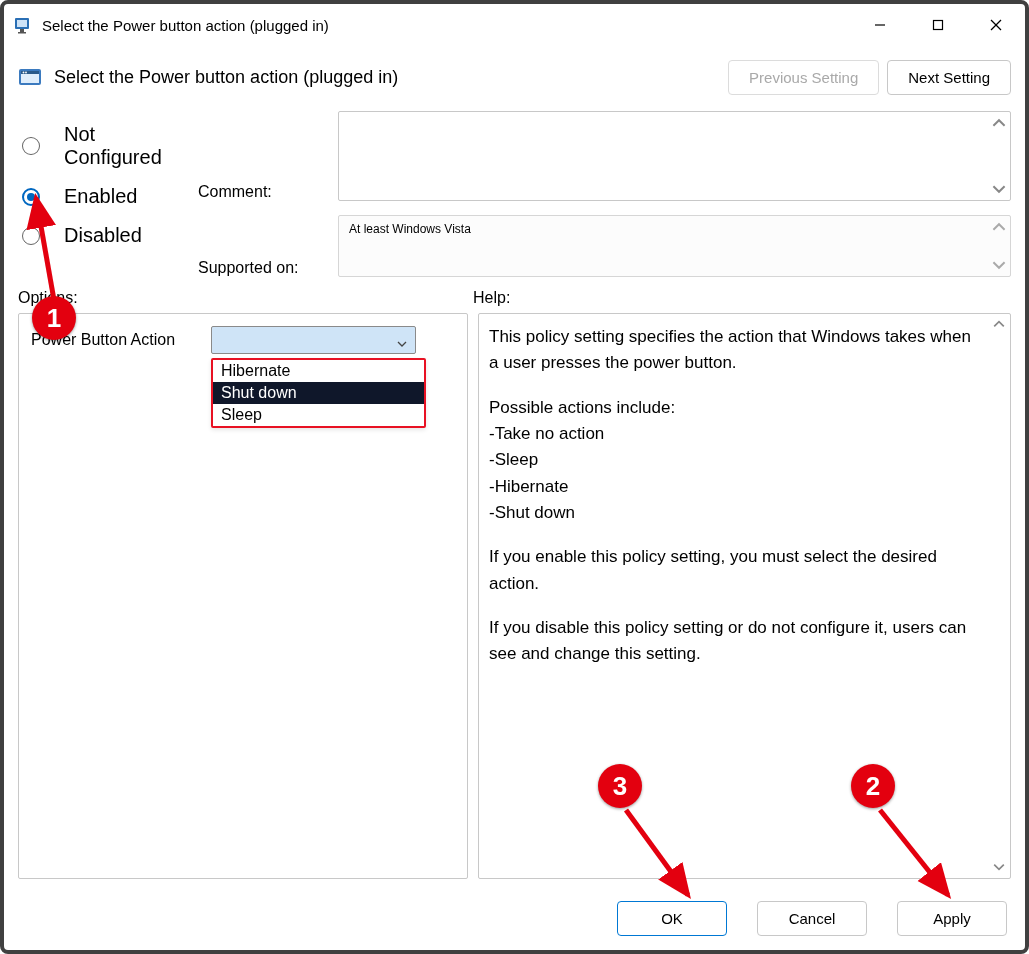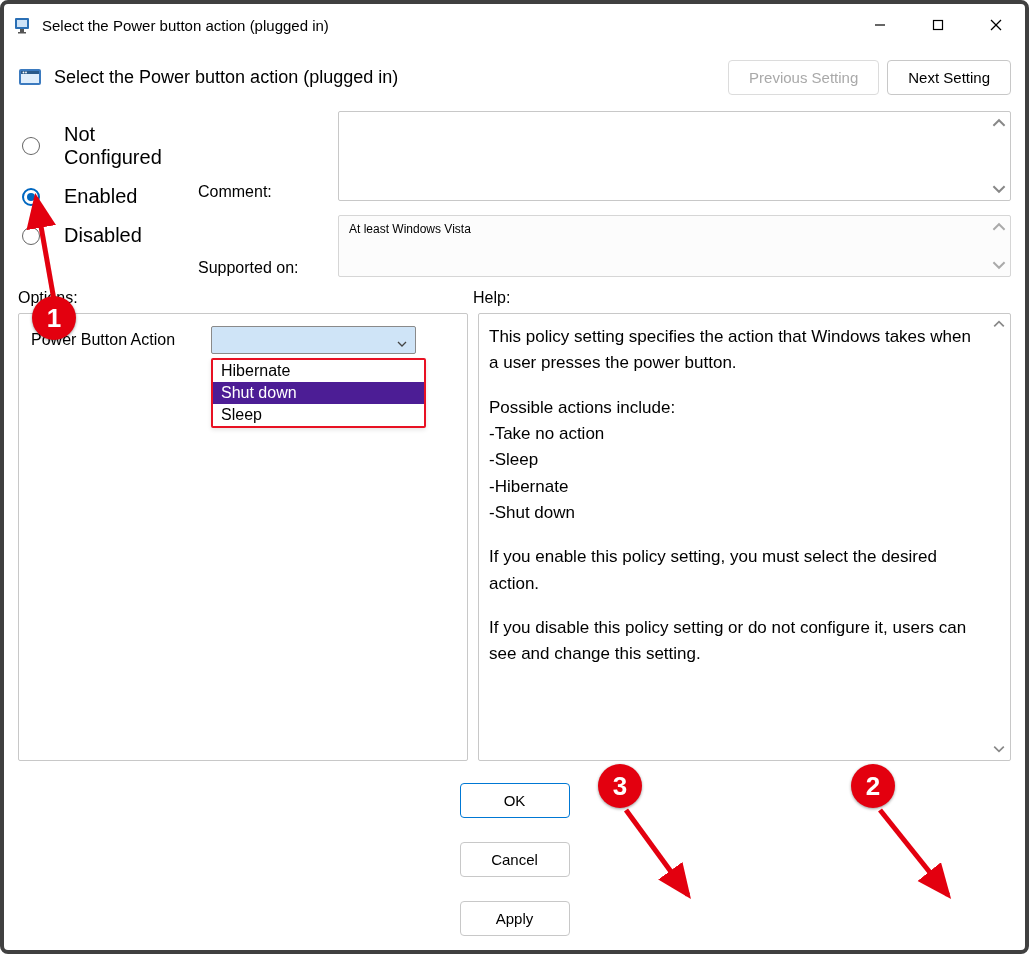--- a/index.html
+++ b/index.html
@@ -62,27 +62,27 @@
     width: 205px; height: 28px; border: 1px solid #8a8a8a; background: #cfe4f7;
     border-radius: 2px; position: relative; cursor: pointer;
   }
   .combo .chev { position: absolute; right: 8px; top: 8px; }
   .dropdown {
     position: absolute; left: 192px; top: 44px; width: 215px;
     border: 2px solid #e81123; background: #fff; border-radius: 2px;
     box-shadow: 0 2px 4px rgba(0,0,0,.1);
   }
   .dropdown .item { padding: 2px 8px; font-size: 16px; cursor: pointer; }
-  .dropdown .item.selected { background: #4c1d95; color: #fff; }
+  .dropdown .item.selected { background: #0f172a; color: #fff; }
 
   .help-pane { flex: 1; position: relative; }
   .help-inner { position: absolute; inset: 0 22px 0 0; padding: 10px 6px 10px 10px; font-size: 17px; line-height: 1.55; overflow: hidden; }
   .help-inner p { margin: 0 0 18px 0; }
   .help-scroll { position: absolute; top: 2px; right: 2px; bottom: 2px; width: 18px; display:flex; flex-direction:column; align-items:center; justify-content:space-between;}
-  .footer { display: flex; justify-content: flex-end; gap: 24px; padding: 14px 18px; align-items: center; flex-direction: column; }
+  .footer { display: flex; justify-content: flex-end; gap: 30px; padding: 14px 18px; align-items: center; }
   .footer .btn { min-width: 110px; }
 
   
   .annot { position: absolute; pointer-events: none; }
   .bubble {
     width: 44px; height: 44px; border-radius: 50%; background: #e3000f;
     color: #fff; font-size: 26px; font-weight: 700; display:flex;
     align-items:center; justify-content:center;
     box-shadow: 0 1px 3px rgba(0,0,0,.4);
   }

